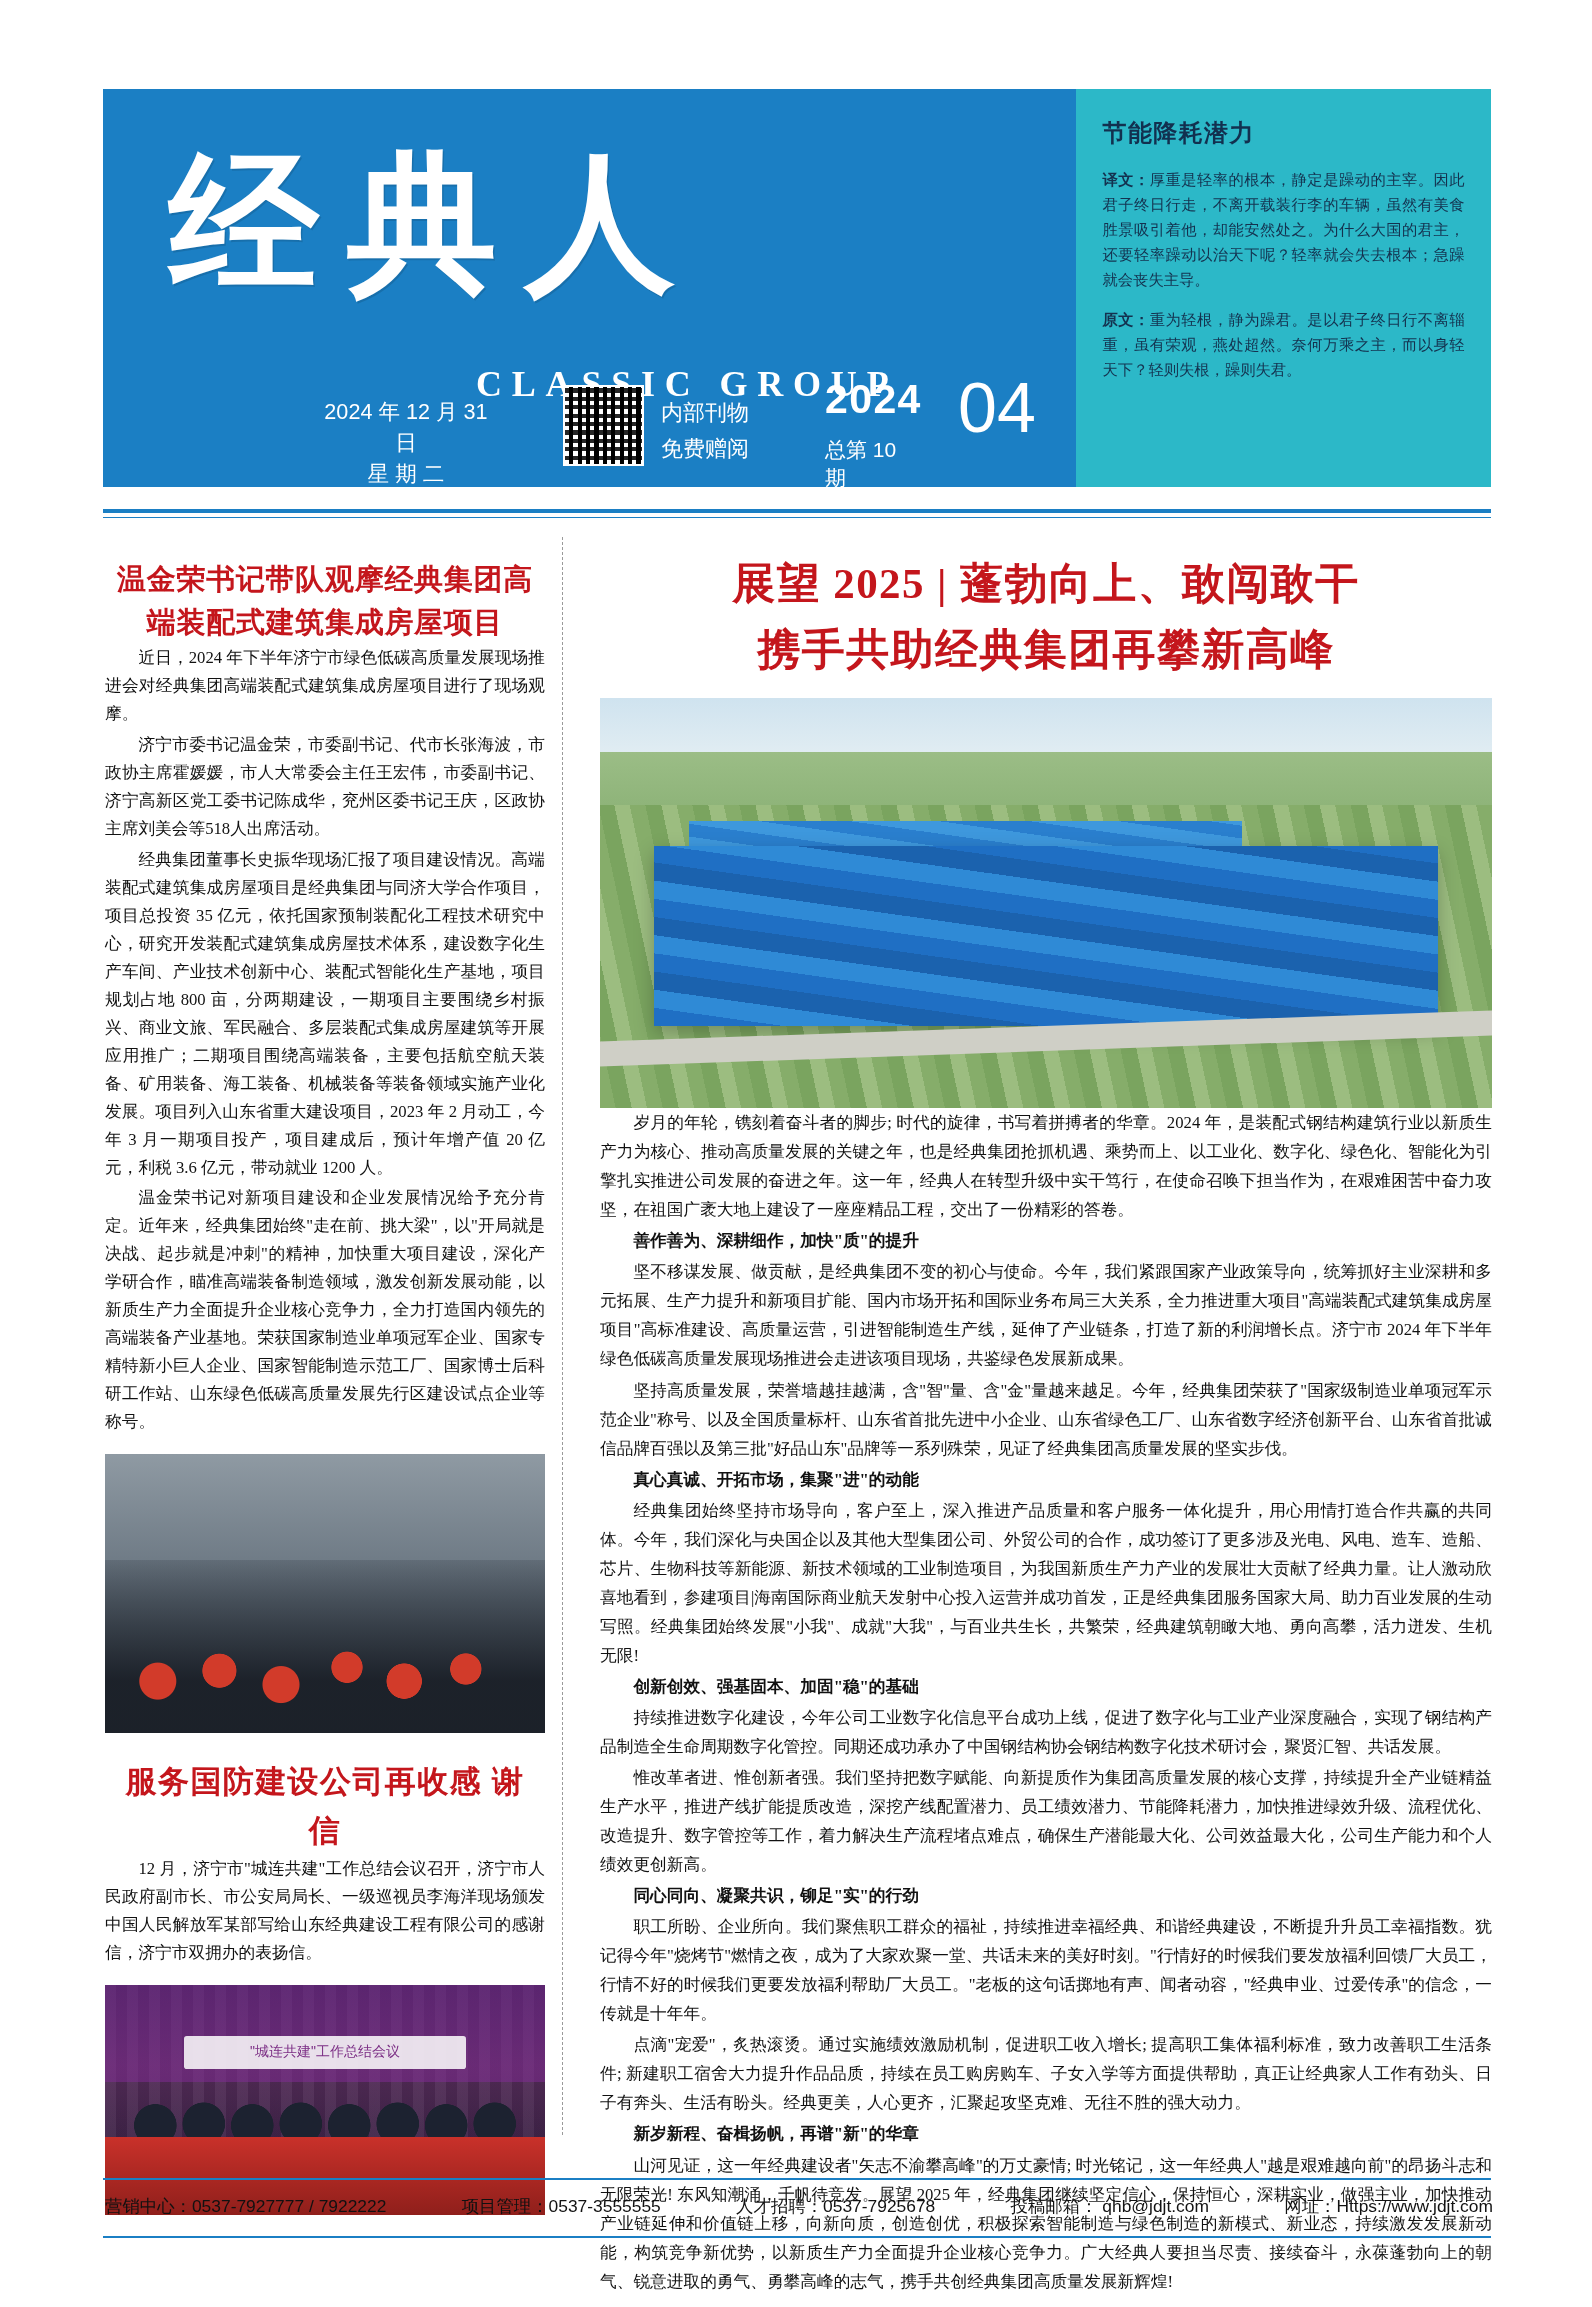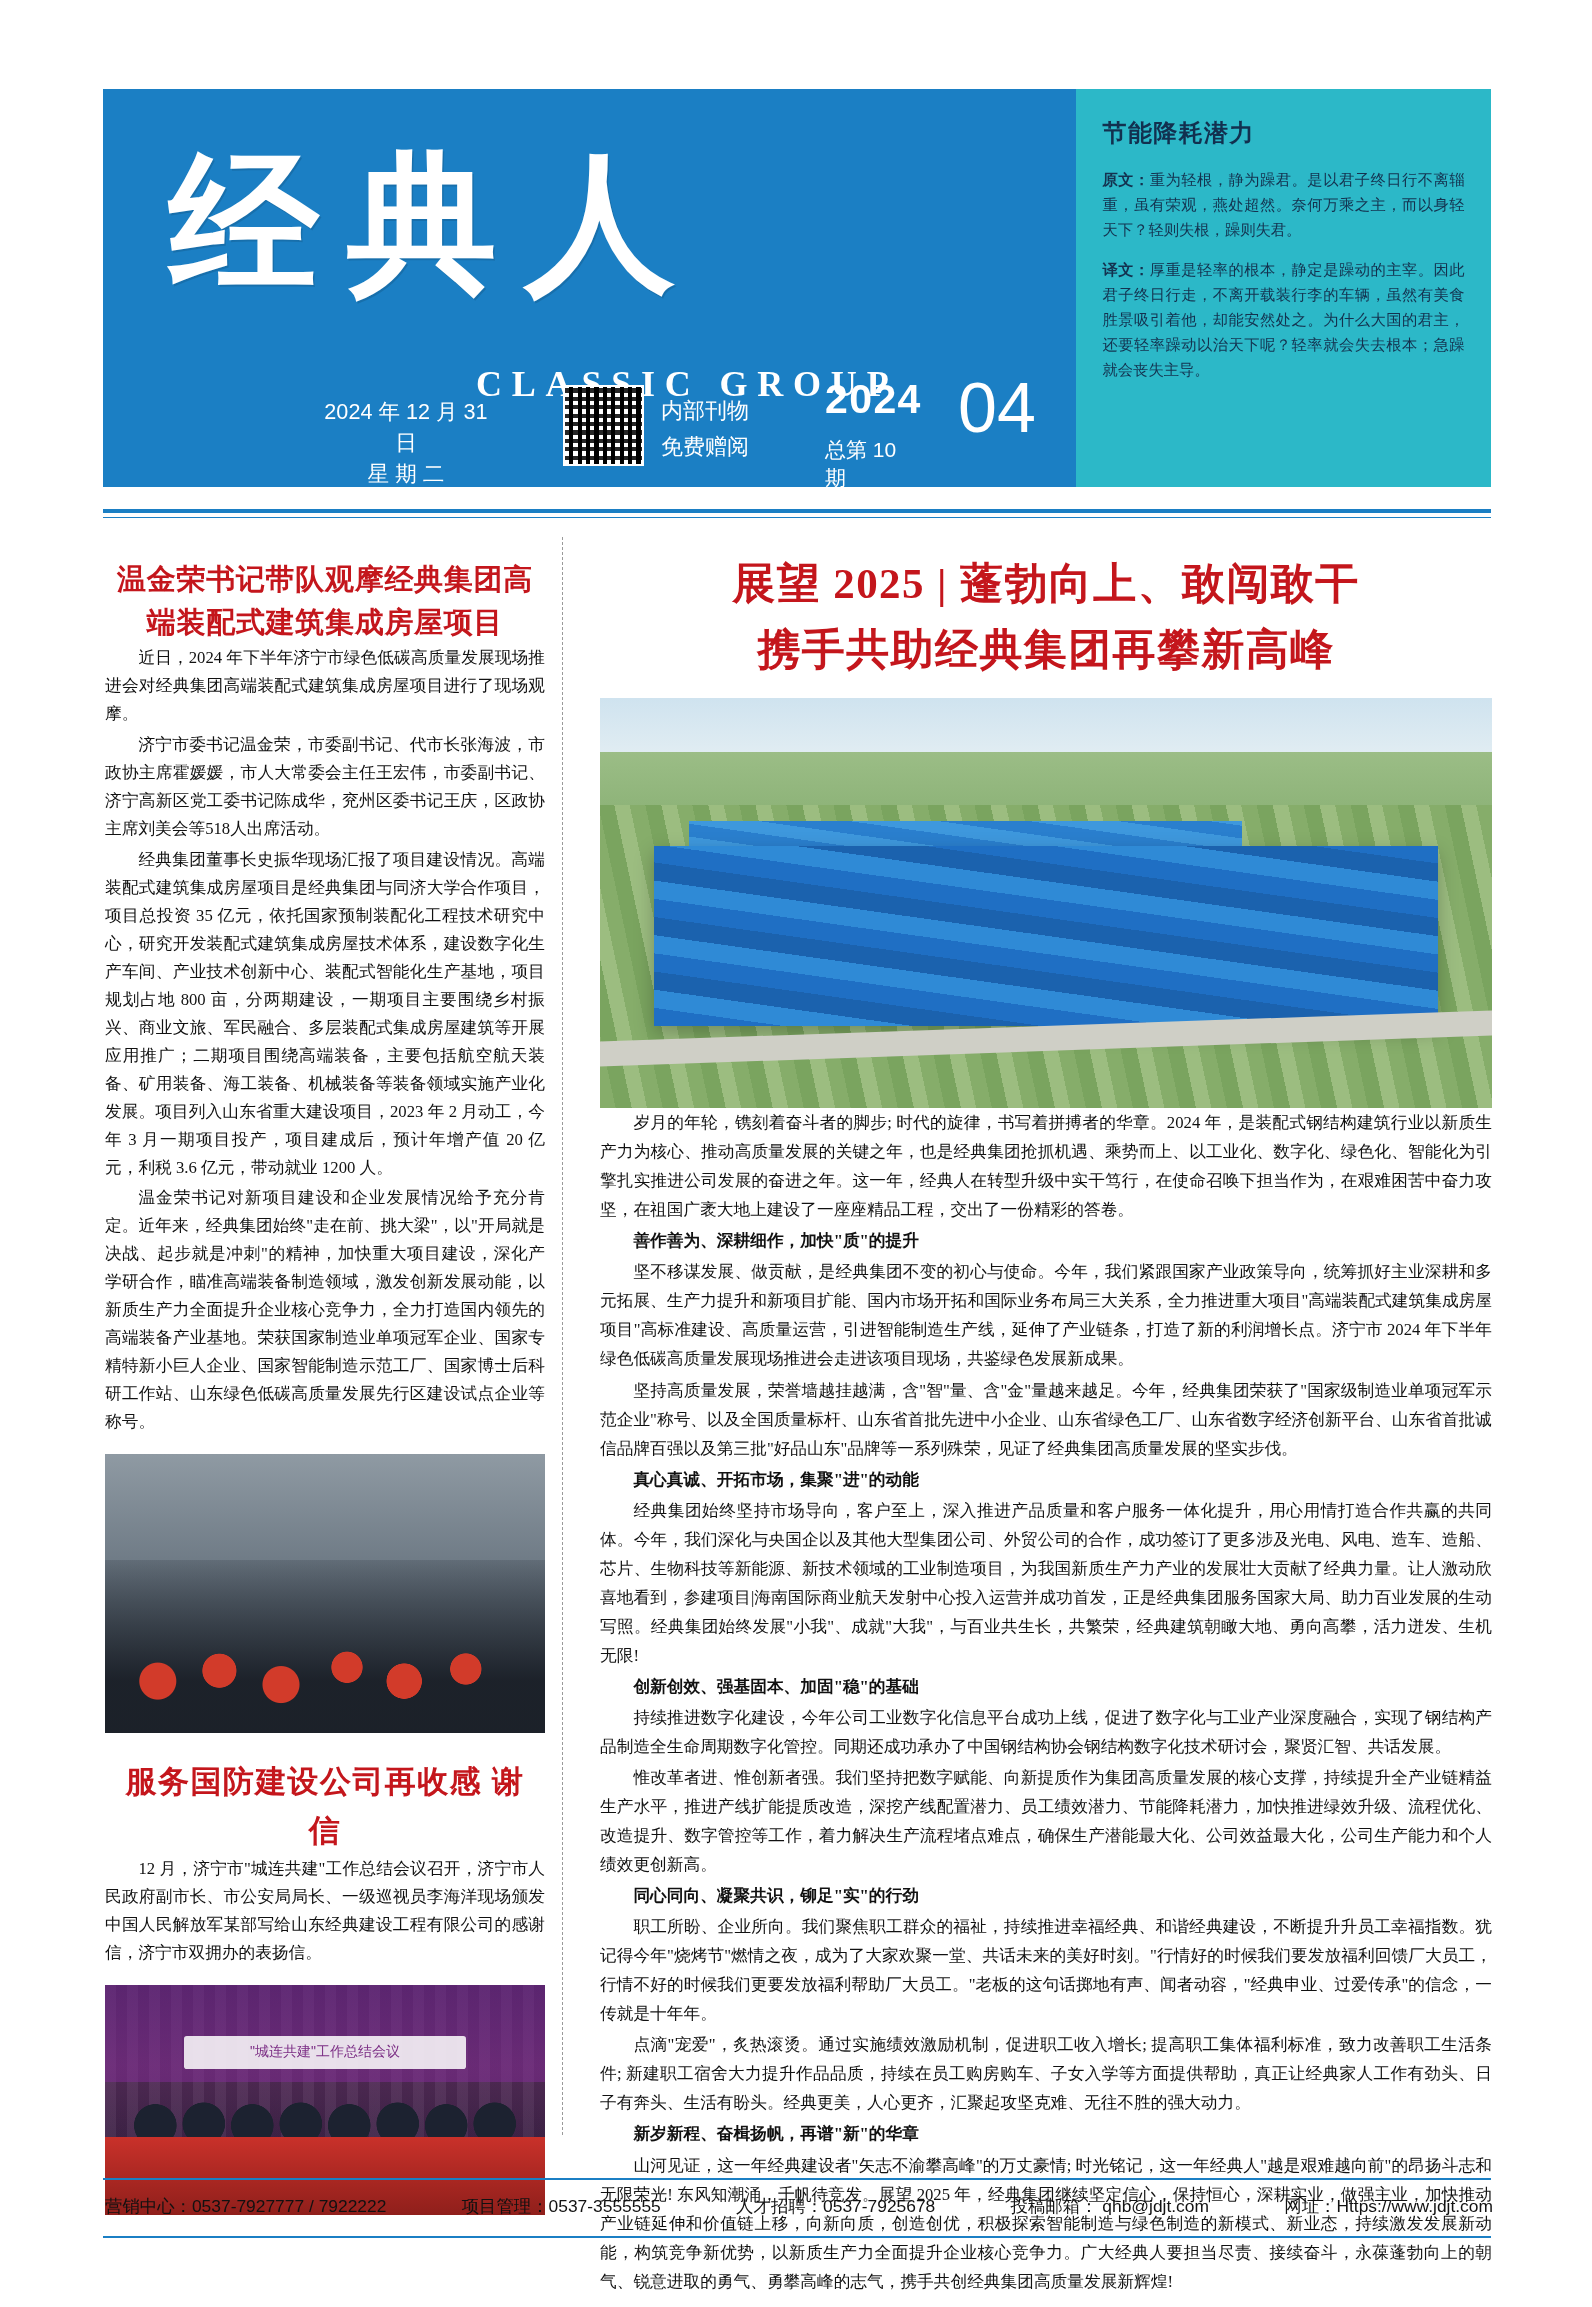--- a/index.html
+++ b/index.html
@@ -9,21 +9,21 @@
   
   .masthead{position:absolute;left:103px;top:89px;width:1388px;height:398px;background:#1b7fc4;box-sizing:border-box;}
   .mh-left{position:absolute;left:0;top:0;width:803px;height:398px;}
   .logo-cn{position:absolute;left:66px;top:38px;width:858px;height:195px;color:#fff;font-family:"Liberation Serif",serif;font-weight:700;font-size:150px;letter-spacing:28px;line-height:195px;white-space:nowrap;text-shadow:1.4px 2.1px 0 rgba(0,0,0,0.12);}
   .logo-en{position:absolute;left:373px;top:234px;color:#fff;font-family:"Liberation Serif",serif;font-size:36px;letter-spacing:9.8px;font-weight:700;margin-top:40px;}
   .mh-datebox{position:absolute;left:216px;top:307px;width:174px;text-align:center;color:#fff;font-size:21.6px;line-height:31px;font-family:"Liberation Sans",sans-serif;}
   .qr{position:absolute;left:460px;top:296px;width:77px;height:77px;background:
      repeating-linear-gradient(90deg,#fff 0 4.2px,#000 4.2px 8.4px),
      repeating-linear-gradient(0deg,rgba(255,255,255,0) 0 4.2px,rgba(0,0,0,0.85) 4.2px 8.4px);
      background-blend-mode:multiply;border:2.8px solid #fff;}
-  .mh-innerpub{position:absolute;left:558px;top:306px;color:#fff;font-size:22px;line-height:36px;font-family:Liberation Mono, monospace;}
+  .mh-innerpub{position:absolute;left:558px;top:306px;color:#fff;font-size:22px;line-height:36px;font-family:Liberation Serif, serif;}
   .mh-year{position:absolute;left:722px;top:287px;color:#fff;font-size:41px;font-weight:700;font-family:"Liberation Sans",sans-serif;letter-spacing:1.4px;}
   .mh-issue{position:absolute;left:722px;top:347px;color:#fff;font-size:21px;font-family:"Liberation Sans",sans-serif;}
   .mh-num{position:absolute;left:855px;top:279px;color:#fff;font-size:70px;font-weight:400;font-family:"Liberation Sans",sans-serif;}
 
   .mh-right{position:absolute;right:0;top:0;width:415px;height:398px;background:#2cb8c8;box-sizing:border-box;padding:28px 26.5px;}
   .mh-right h3{margin:0 0 18px 0;font-size:24px;color:#12304f;font-weight:700;font-family:"Liberation Sans",sans-serif;letter-spacing:1.4px;}
   .mh-right p{margin:0 0 15.3px 0;font-size:15.3px;line-height:25px;color:#14324f;text-align:justify;}
   .mh-right p b{font-weight:700;}
 
   
@@ -109,22 +109,22 @@
       <div class="mh-innerpub">
         <div>内部刊物</div>
         <div>免费赠阅</div>
       </div>
       <div class="mh-year">2024</div>
       <div class="mh-issue">总第 10 期</div>
       <div class="mh-num">04</div>
     </div>
     <div class="mh-right">
       <h3>节能降耗潜力</h3>
+      <p><b>译文：</b><span>厚重是轻率的根本，静定是躁动的主宰。因此君子终日行走，不离开载装行李的车辆，虽然有美食胜景吸引着他，却能安然处之。为什么大国的君主，还要轻率躁动以治天下呢？轻率就会失去根本；急躁就会丧失主导。</span></p>
       <p><b>原文：</b><span>重为轻根，静为躁君。是以君子终日行不离辎重，虽有荣观，燕处超然。奈何万乘之主，而以身轻天下？轻则失根，躁则失君。</span></p>
-      <p><b>译文：</b><span>厚重是轻率的根本，静定是躁动的主宰。因此君子终日行走，不离开载装行李的车辆，虽然有美食胜景吸引着他，却能安然处之。为什么大国的君主，还要轻率躁动以治天下呢？轻率就会失去根本；急躁就会丧失主导。</span></p>
     </div>
   </div>
 
   <div class="rule-top"></div>
   <div class="rule-top2"></div>
   <div class="divider-v"></div>
 
   <div class="leftcol">
     <div class="l-title">温金荣书记带队观摩经典集团高端装配式建筑集成房屋项目</div>
     <div class="l-body">

